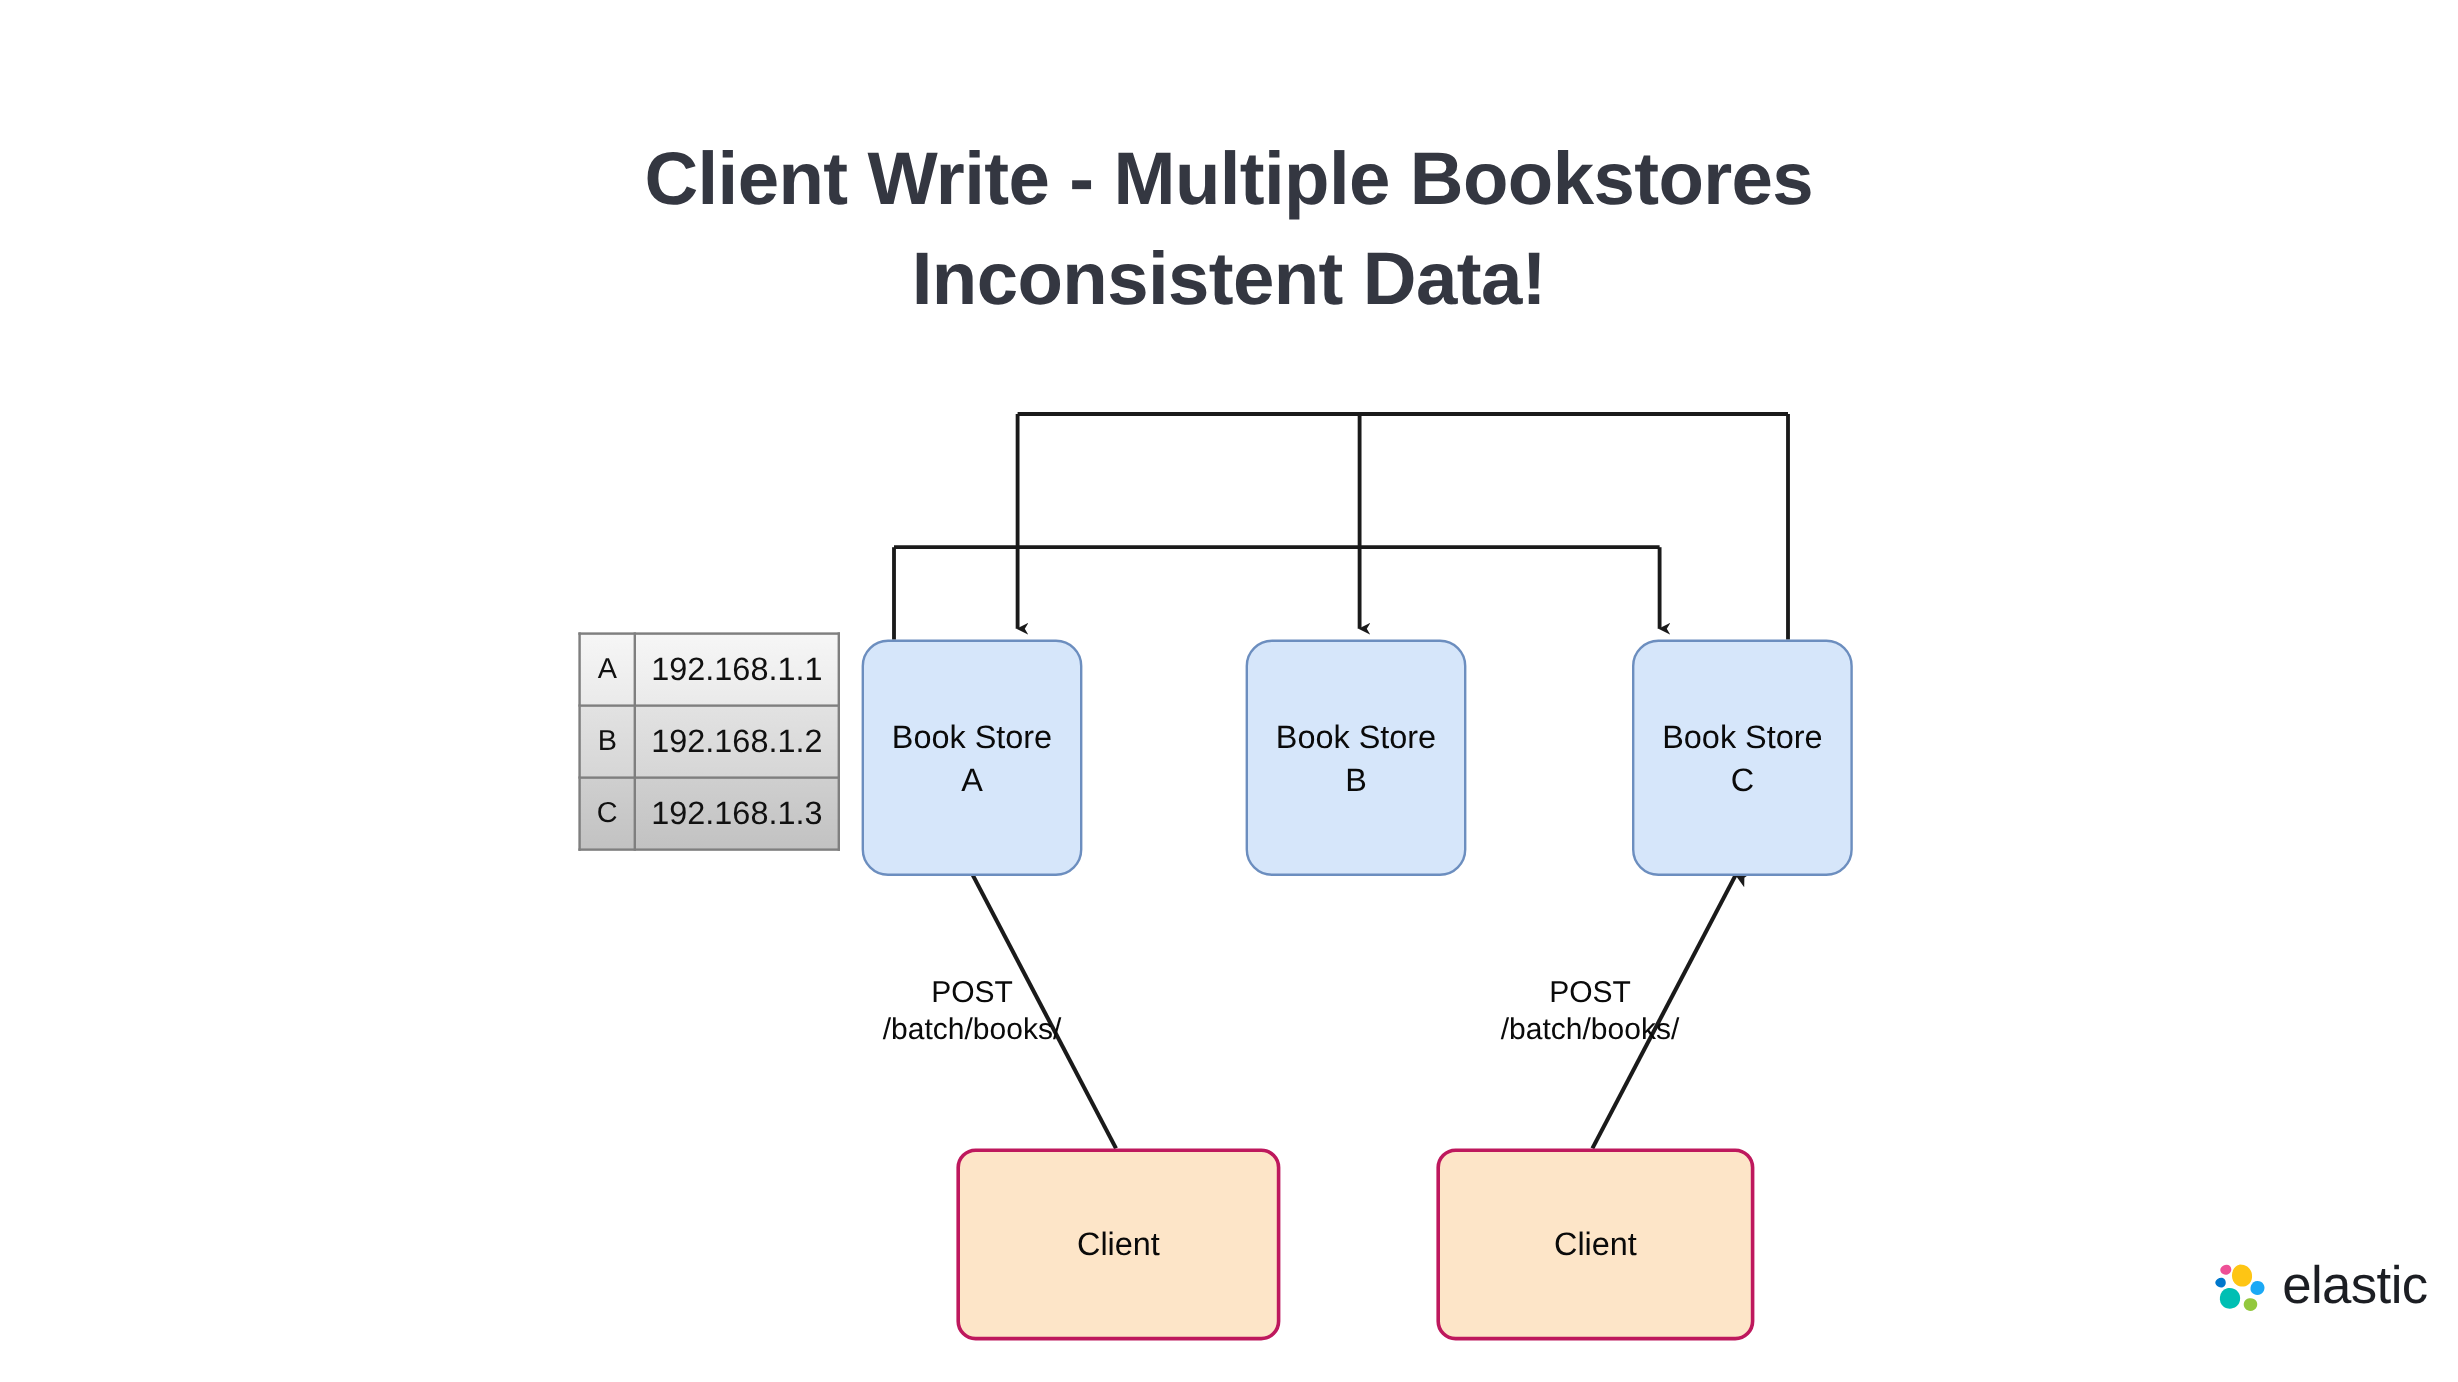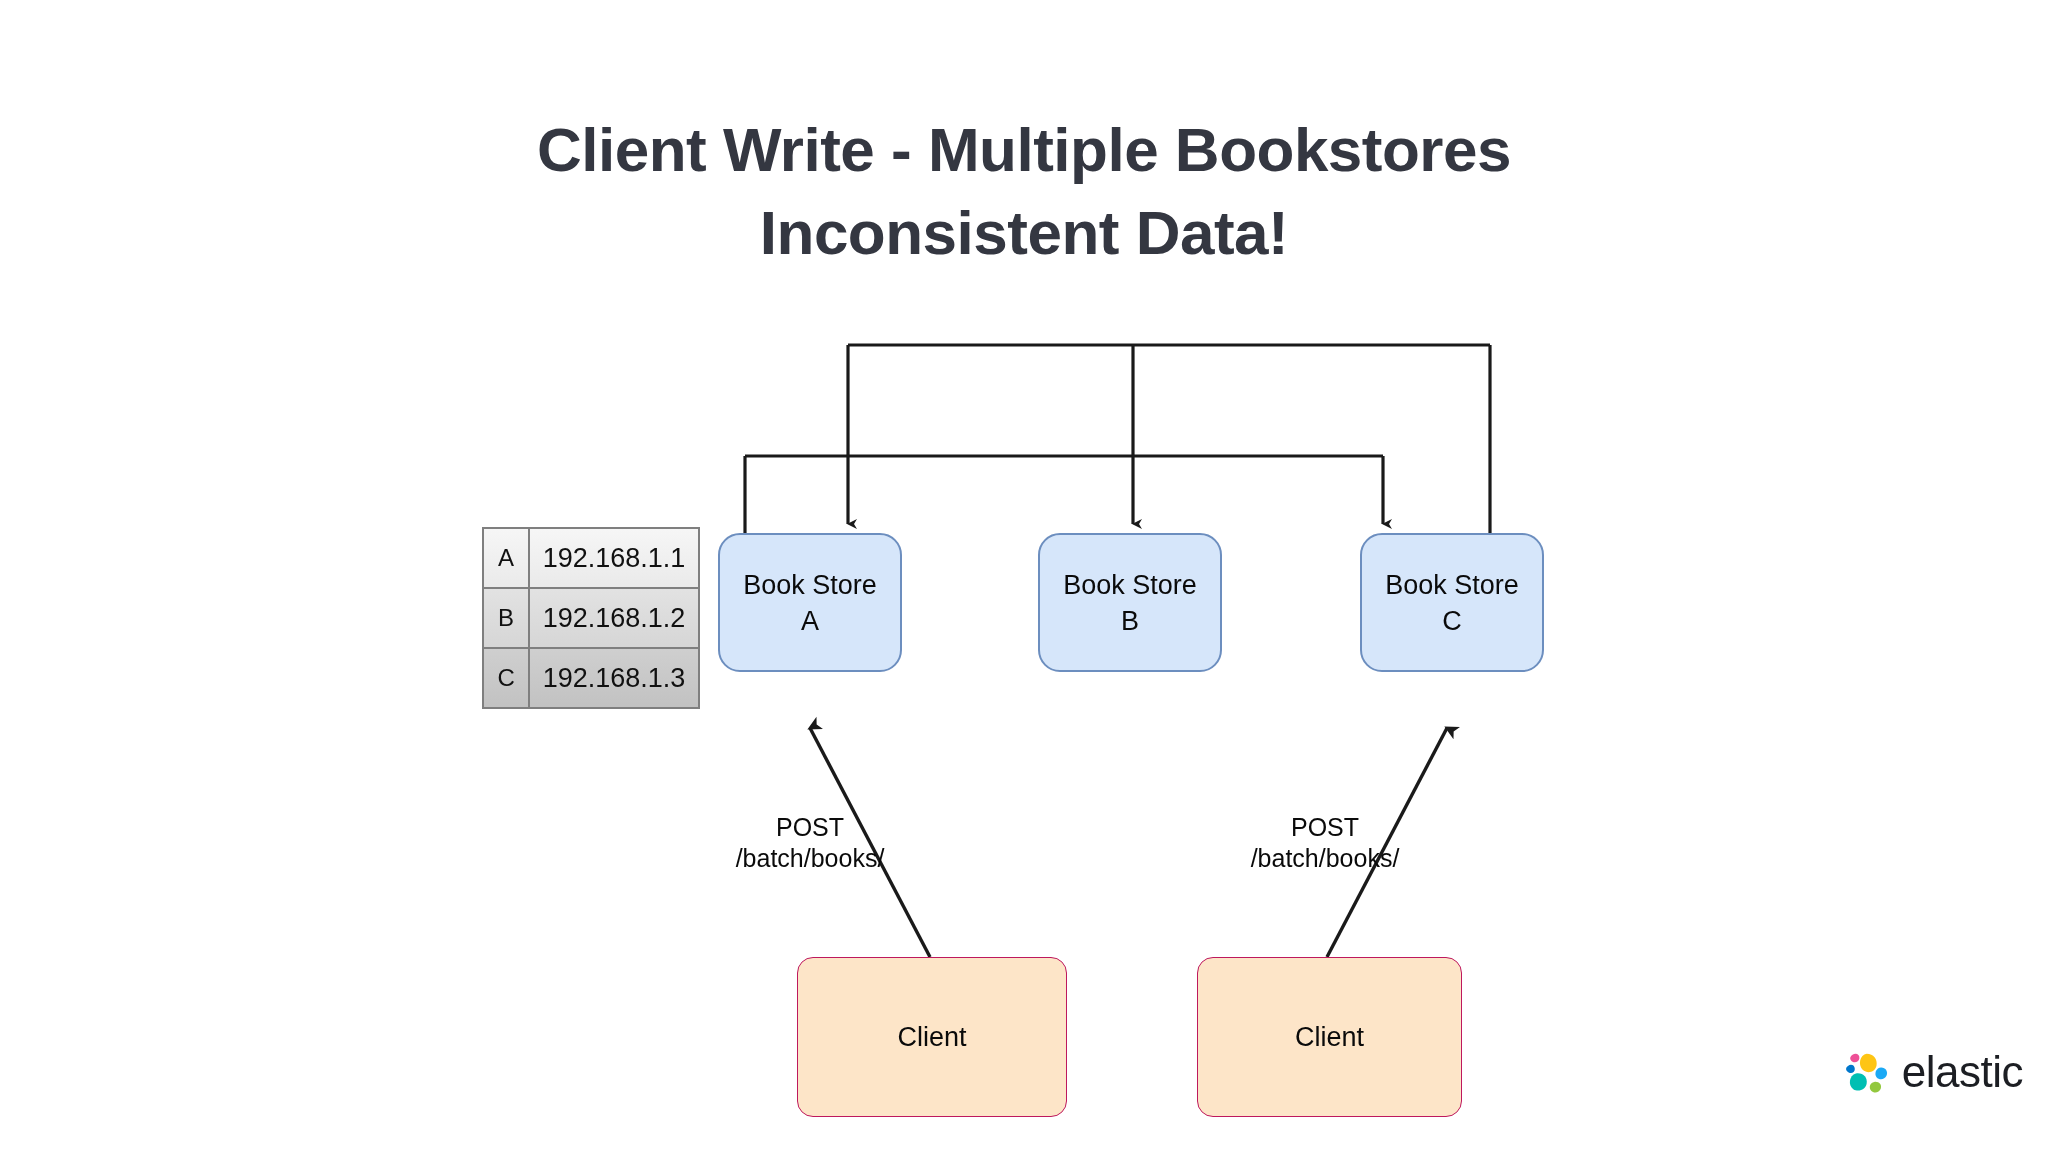--- a/index.html
+++ b/index.html
@@ -83,30 +83,30 @@
     justify-content: center;
     text-align: center;
     font-family: "Liberation Sans", sans-serif;
     font-size: 27px;
     line-height: 36px;
     color: #0a0a0a;
     white-space: pre-line;
   }
   .store-node {
     width: 184px;
-    height: 139px;
+    height: 197px;
     background: #d6e6fa;
     border: 2px solid #6c8ebf;
     border-radius: 22px;
   }
   .client-node {
     width: 210px;
     height: 130px;
     background: #fde5c8;
-    border: 1px solid #be185d;
+    border: 3px solid #be185d;
     border-radius: 16px;
   }
   #store-a { left: 718px; top: 533px; }
   #store-b { left: 1038px; top: 533px; }
   #store-c { left: 1360px; top: 533px; }
   #client-1 { left: 797px;  top: 957px; width: 270px; height: 160px; }
   #client-2 { left: 1197px; top: 957px; width: 265px; height: 160px; }
 
   
   .edge-label {

